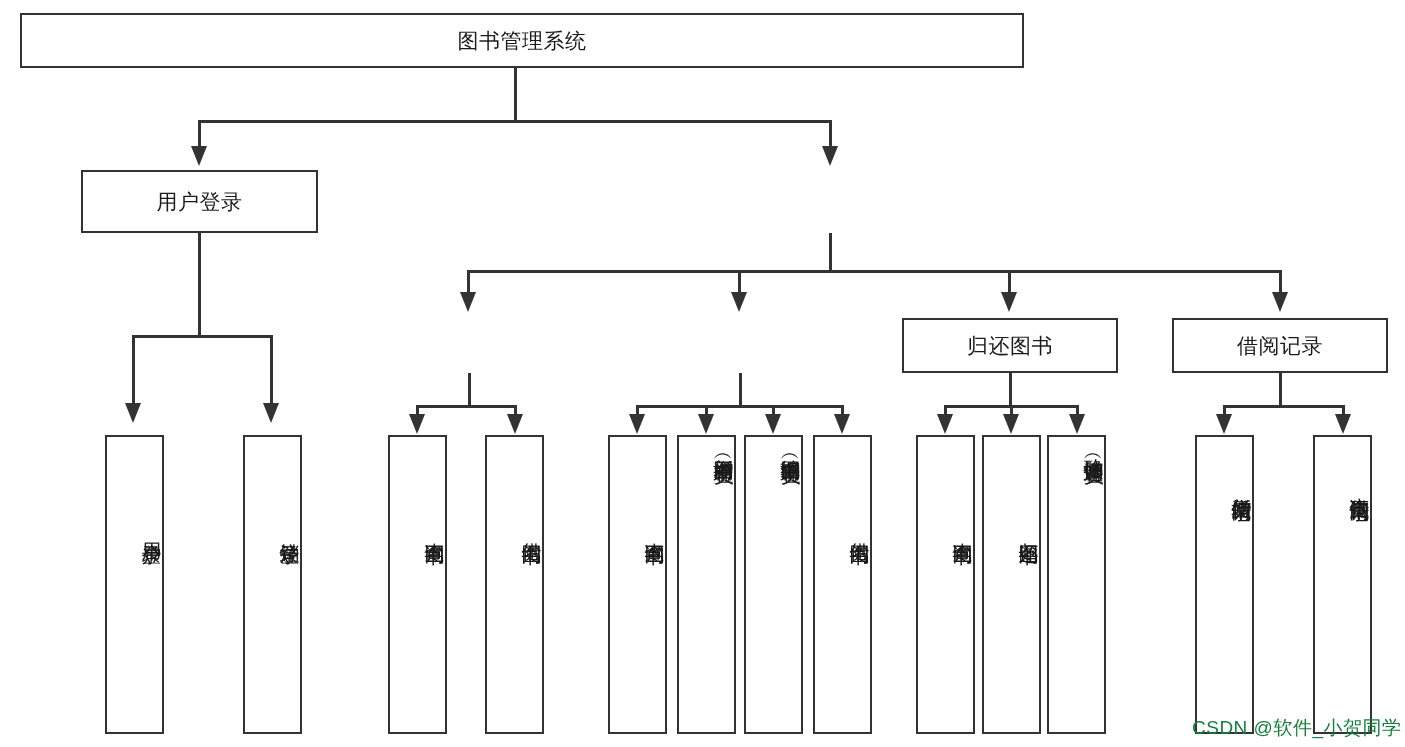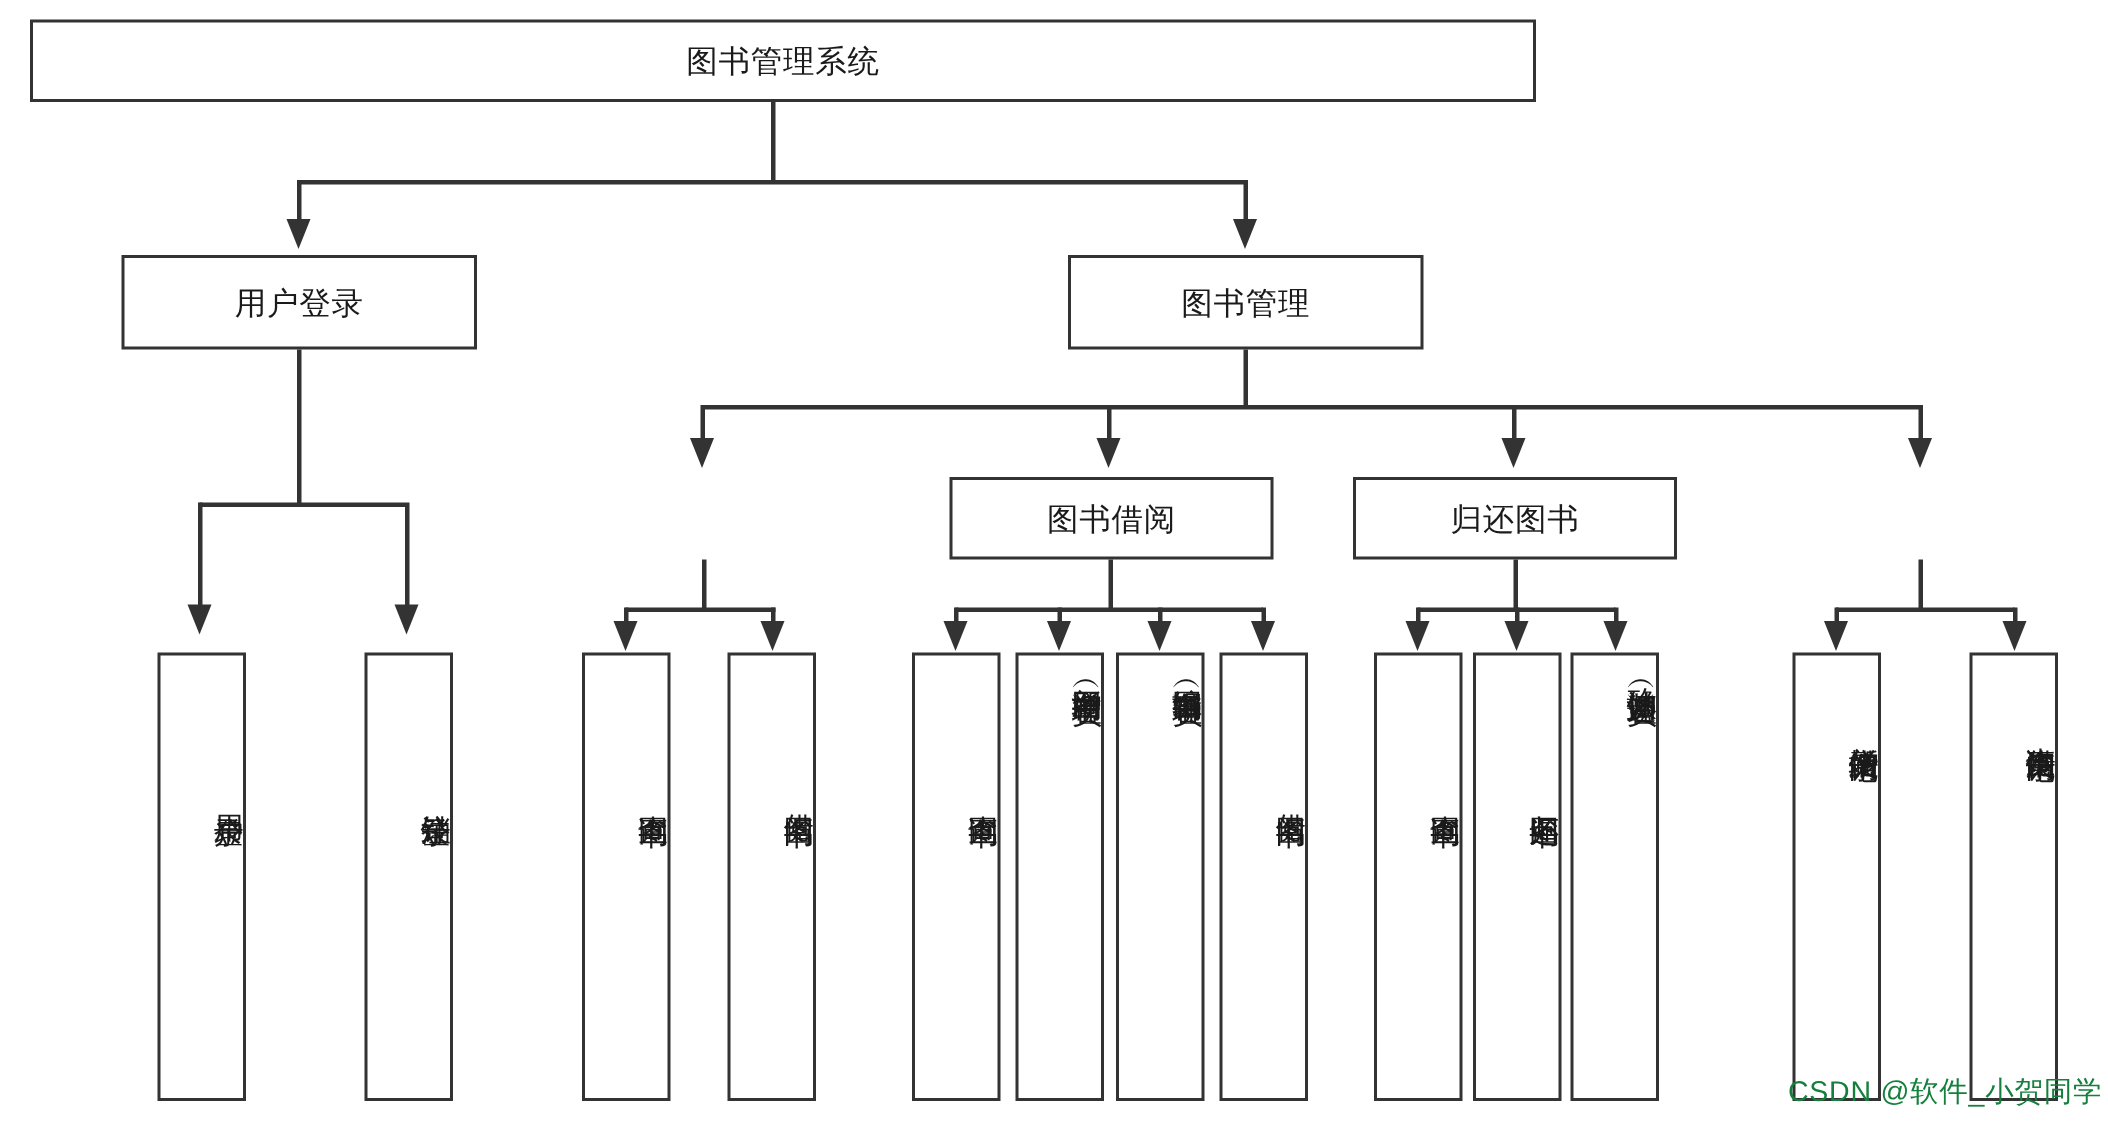--- a/index.html
+++ b/index.html
@@ -81,47 +81,44 @@
   <div class="vline" style="left:514px; top:68px; height:54px;"></div>
   <div class="hline" style="left:199px; top:120px; width:633px;"></div>
   <div class="vline" style="left:198px; top:120px; height:28px;"></div>
   <div class="arrow" style="left:191px; top:146px;"></div>
   <div class="vline" style="left:829px; top:120px; height:28px;"></div>
   <div class="arrow" style="left:822px; top:146px;"></div>
 
   <div class="node horiz" style="left:81px; top:170px; width:237px; height:63px;">
     <span>用户登录</span>
   </div>
-  <div class="node horiz" style="left:712px; top:170px; width:237px; height:63px;">
-    <span>图书管理</span>
-  </div>
 
   <div class="vline" style="left:198px; top:233px; height:104px;"></div>
   <div class="hline" style="left:133px; top:335px; width:137px;"></div>
   <div class="vline" style="left:132px; top:335px; height:70px;"></div>
   <div class="arrow" style="left:125px; top:403px;"></div>
   <div class="vline" style="left:270px; top:335px; height:70px;"></div>
   <div class="arrow" style="left:263px; top:403px;"></div>
 
   <div class="vline" style="left:829px; top:233px; height:39px;"></div>
   <div class="hline" style="left:468px; top:270px; width:812px;"></div>
   <div class="vline" style="left:467px; top:270px; height:24px;"></div>
   <div class="arrow" style="left:460px; top:292px;"></div>
   <div class="vline" style="left:738px; top:270px; height:24px;"></div>
   <div class="arrow" style="left:731px; top:292px;"></div>
   <div class="vline" style="left:1008px; top:270px; height:24px;"></div>
   <div class="arrow" style="left:1001px; top:292px;"></div>
   <div class="vline" style="left:1279px; top:270px; height:24px;"></div>
   <div class="arrow" style="left:1272px; top:292px;"></div>
 
-  <div class="node horiz" style="left:633px; top:318px; width:216px; height:55px;">
-    <span>图书借阅</span>
-  </div>
   <div class="node horiz" style="left:902px; top:318px; width:216px; height:55px;">
     <span>归还图书</span>
+  </div>
+  <div class="node horiz" style="left:1172px; top:318px; width:216px; height:55px;">
+    <span>借阅记录</span>
   </div>
 
   <div class="vline" style="left:468px; top:373px; width:2.5px; height:34px;"></div>
   <div class="hline" style="left:417px; top:405px; width:100px;"></div>
   <div class="vline" style="left:416px; top:405px; height:12px;"></div>
   <div class="arrow" style="left:409px; top:414px;"></div>
   <div class="vline" style="left:514px; top:405px; height:12px;"></div>
   <div class="arrow" style="left:507px; top:414px;"></div>
 
   <div class="vline" style="left:739px; top:373px; height:34px;"></div>

